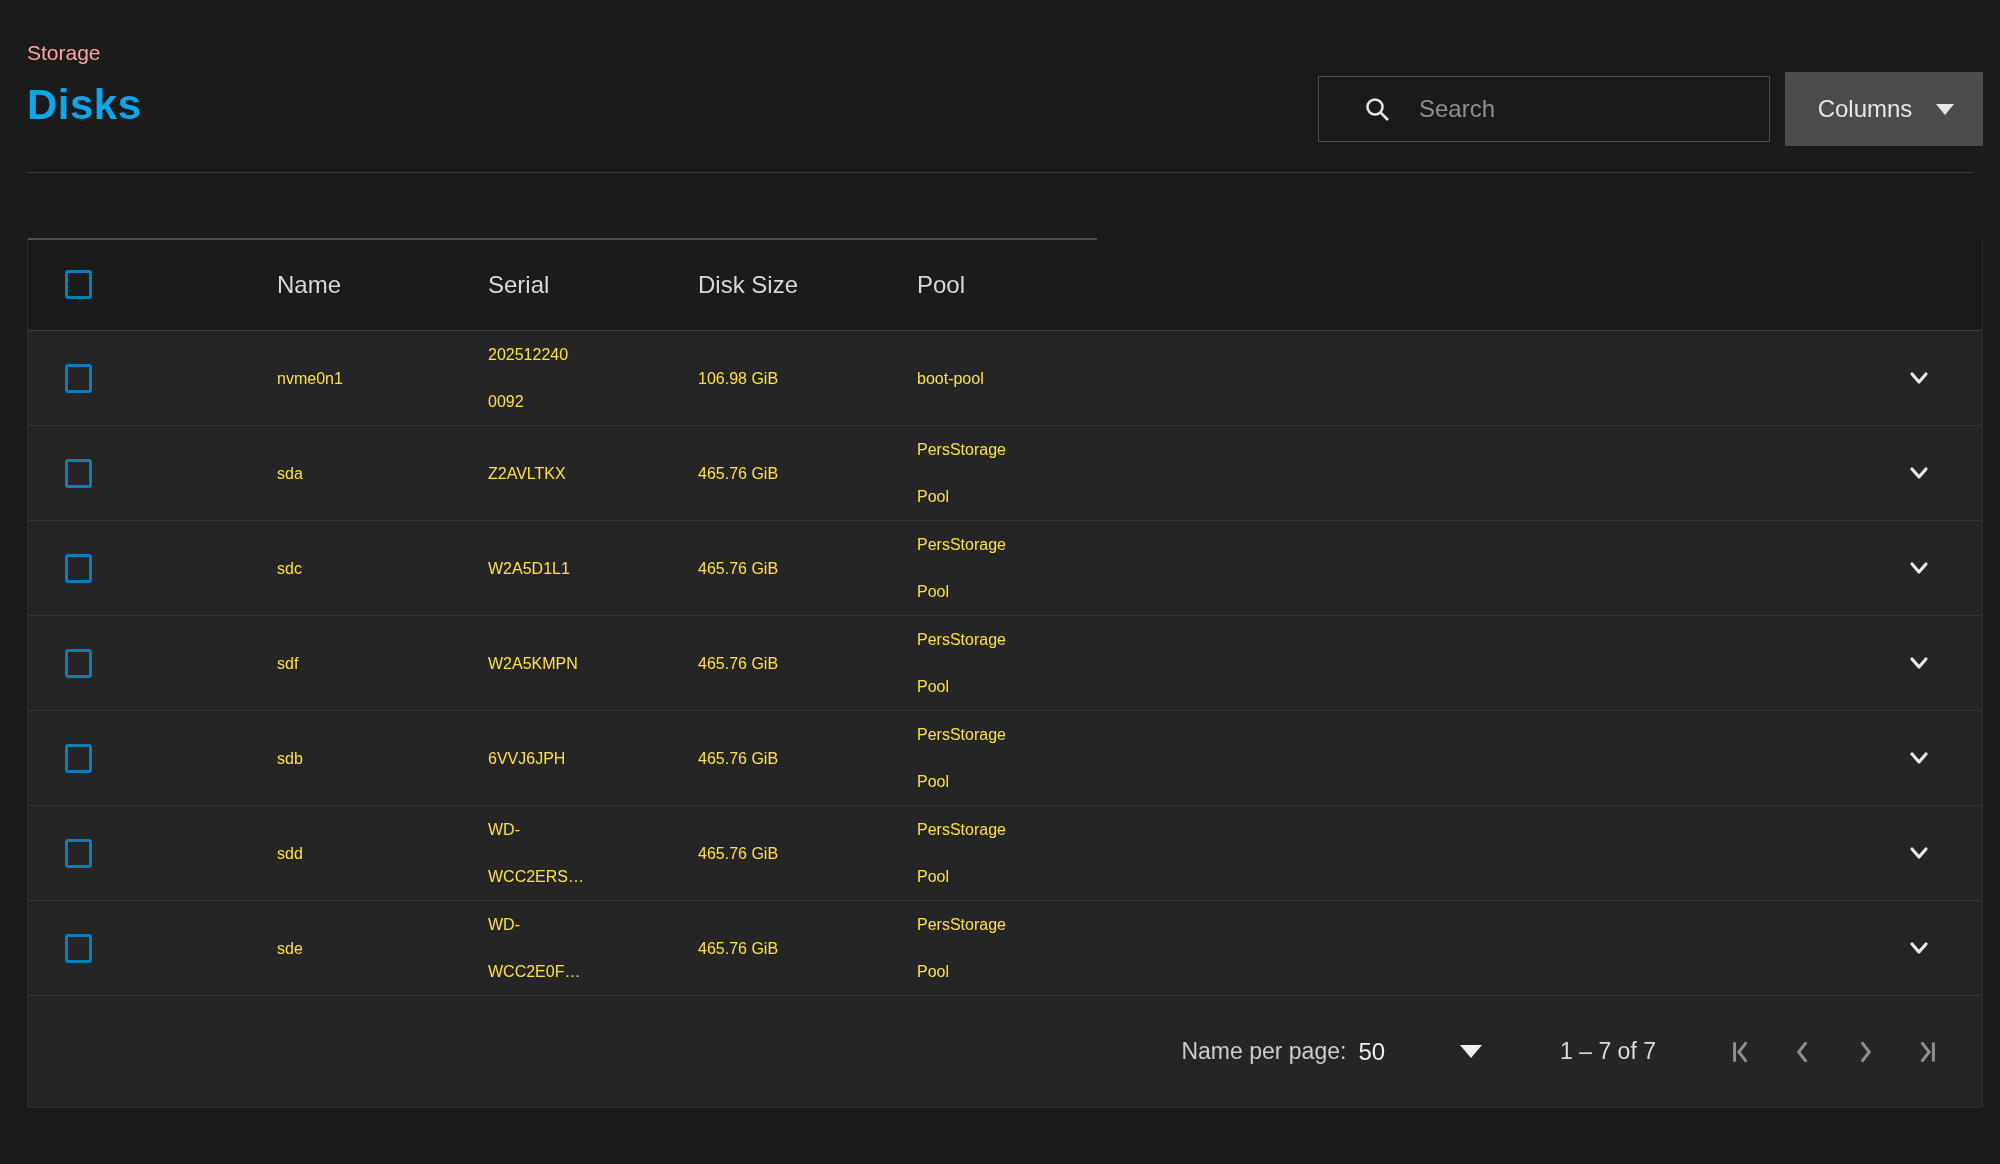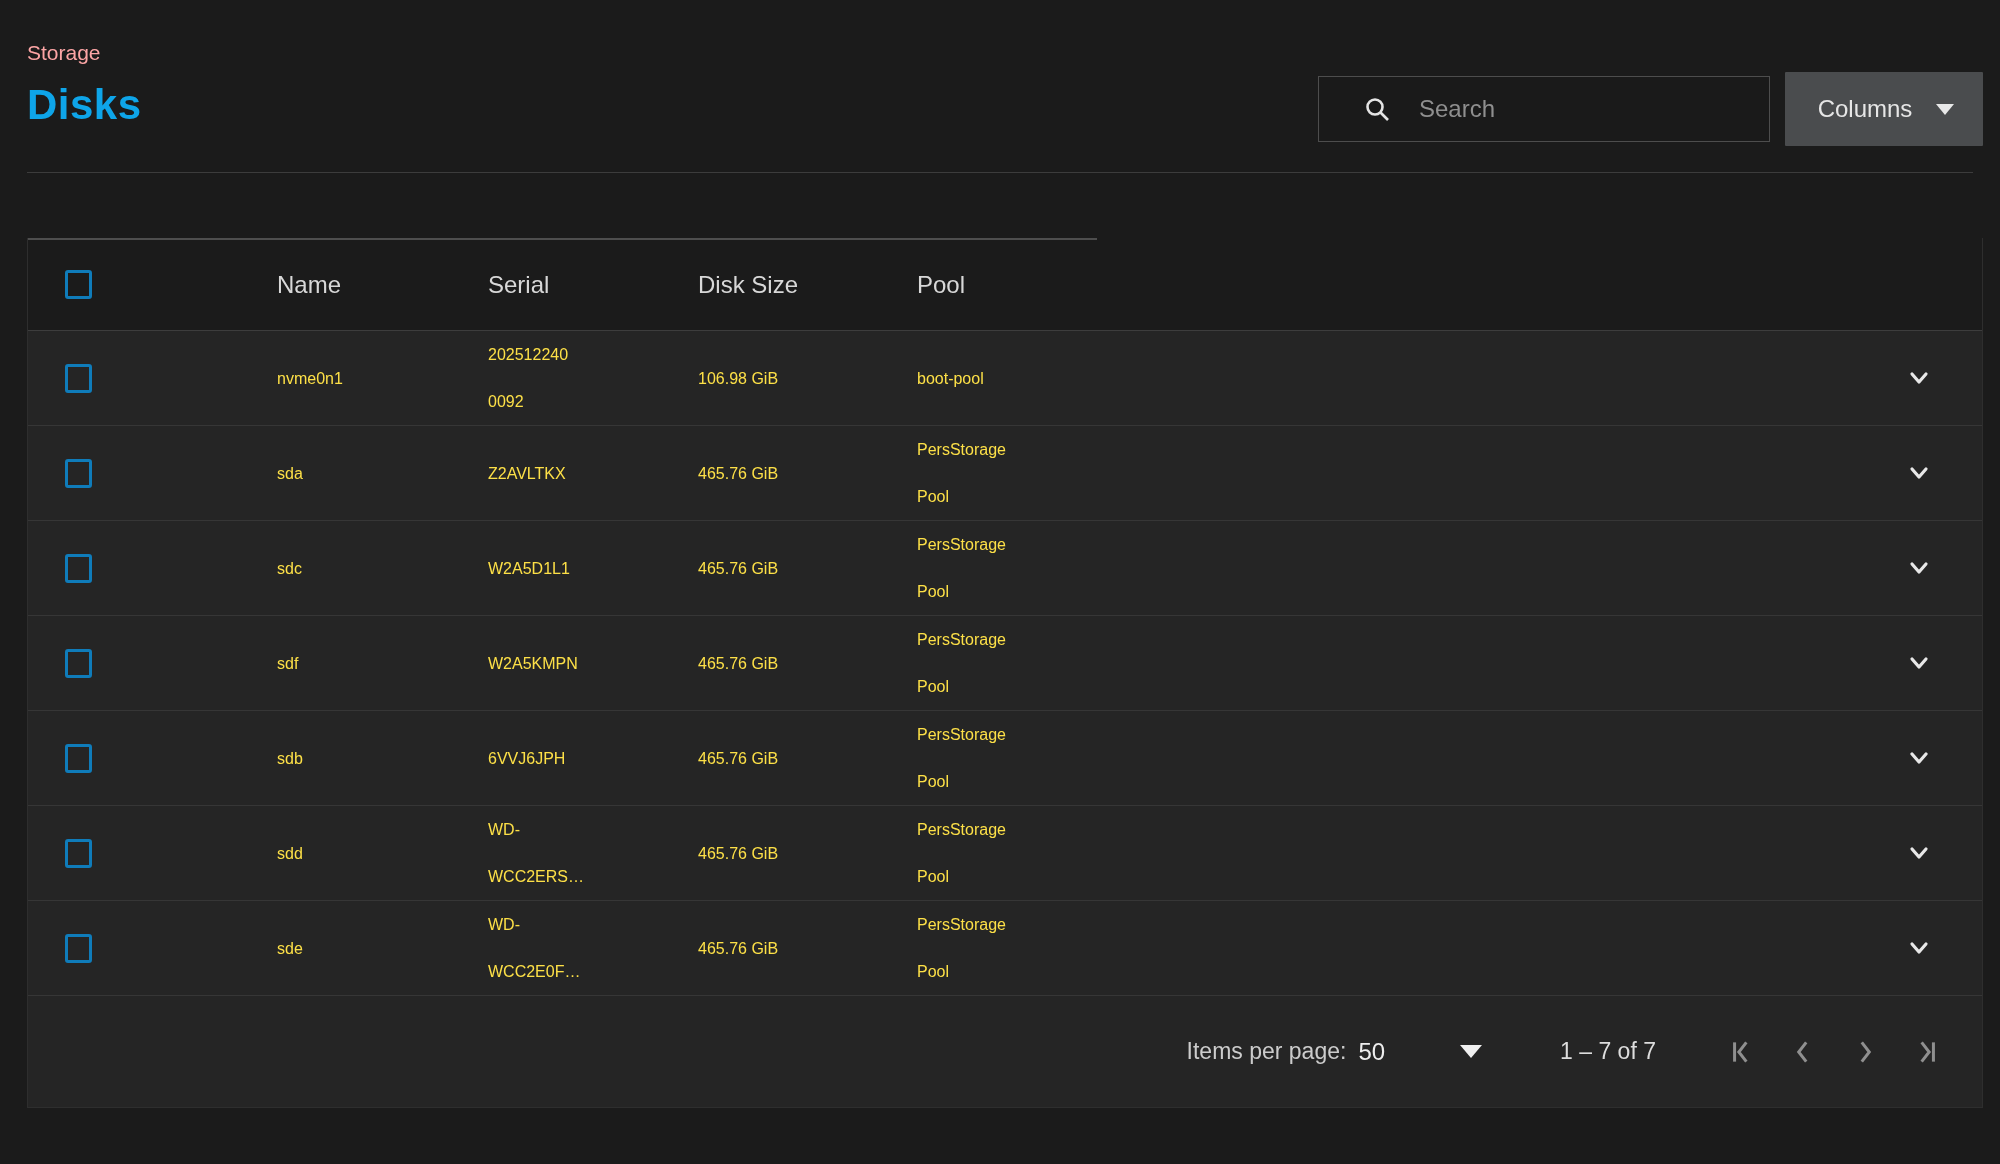--- a/index.html
+++ b/index.html
@@ -318,21 +318,21 @@
     <div class="cell-expand">
       <button class="expand-btn">
         <svg width="32" height="32" viewBox="0 0 32 32" fill="none" stroke="#e8e8e8" stroke-width="3.2" stroke-linecap="round" stroke-linejoin="round">
             <polyline points="9 12 16 20 23 12"></polyline>
           </svg>
       </button>
     </div>
   </div>
 
   <div class="tfoot">
-    <span class="ipp-label">Items per page:</span>
+    <span class="ipp-label">Name per page:</span>
     <div class="ipp-select">
       <span class="ipp-value">50</span>
       <span class="ipp-caret"></span>
     </div>
     <span class="range-label">1 – 7 of 7</span>
     <div class="pager">
       <button class="pager-btn">
         <svg width="30" height="30" viewBox="0 0 28 28" fill="none" stroke="#8f8f8f" stroke-width="2.8">
             <path d="M8 5v18"></path>
             <polyline points="19 5 12 14 19 23"></polyline>

